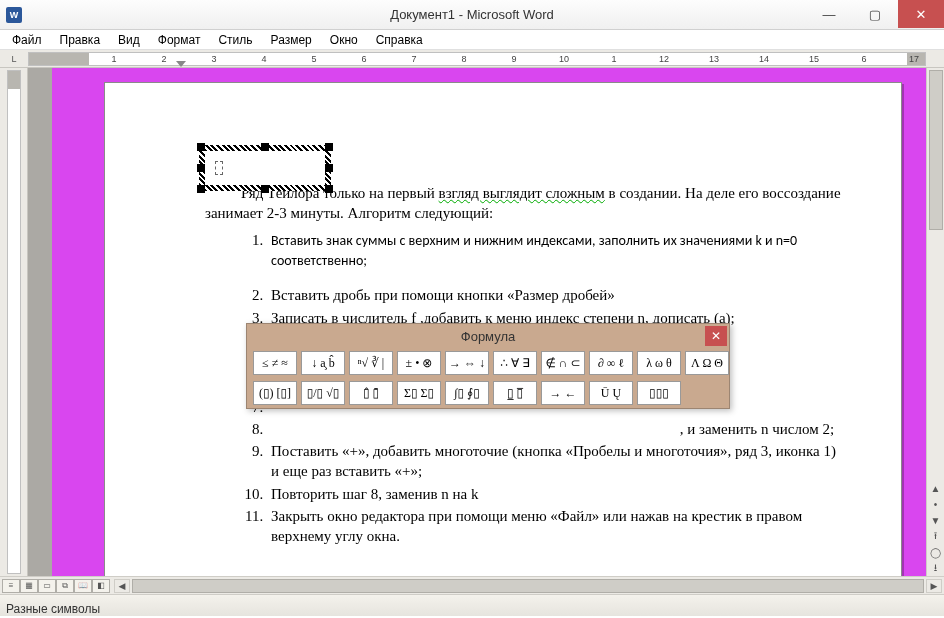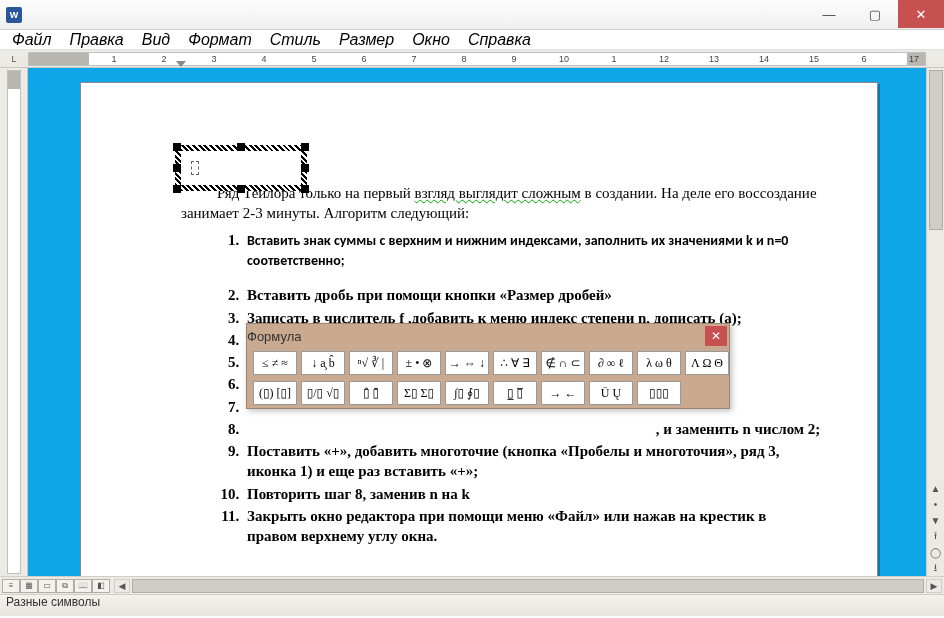--- a/index.html
+++ b/index.html
@@ -56,23 +56,22 @@
   height: 20px;
   background: #fff;
   display: flex;
   align-items: center;
   padding: 0 4px;
   gap: 2px;
   border-bottom: 1px solid #e0e0e0;
 }
 .menubar .menu-item {
   padding: 2px 8px;
-  font-size: 16px;
+  font-size: 12px;
   color: #000;
-  font-style: italic;
 }
 .ruler-h {
   height: 18px;
   background: #eceae5;
   border-bottom: 1px solid #c8c6c0;
   position: relative;
   display: flex;
   align-items: center;
 }
 .ruler-h .ruler-corner {
@@ -121,21 +120,22 @@
   display:flex;flex-direction:column;align-items:center;
 }
 .ruler-v .track {
   width:14px;flex:1;background:#fff;border:1px solid #c0c0c0;margin:2px 0;position:relative;
 }
 .ruler-v .track .shade-top{position:absolute;left:0;right:0;top:0;height:18px;background:#b8b6b0;}
 .page-area {
   flex: 1;
   position: relative;
   overflow: hidden;
-  background:#0ea5e9;
+  background:#d946ef;
+  margin-left:24px;
 }
 .page {
   position: absolute;
   left: 52px;
   top: 14px;
   width: 798px;
   height: 900px;
   background: #fff;
   border: 1px solid #8a8a8a;
   box-shadow: 2px 2px 0 rgba(0,0,0,0.25);
@@ -191,21 +191,20 @@
   text-decoration-thickness: 1px;
 }
 ol.steps {
   list-style: decimal;
   margin-left: 62px;
   margin-top: 6px;
 }
 ol.steps li {
   margin-bottom: 2px;
   padding-left: 4px;
-  font-weight: bold;
 }
 .scroll-v {
   width: 18px;
   background: #eceae5;
   border-left: 1px solid #cfcdc7;
   display:flex;flex-direction:column;align-items:center;
 }
 .scroll-v .thumb{width:14px;height:160px;background:#cfcdc7;border:1px solid #b0aea8;margin-top:2px;}
 .scroll-v .btn{width:16px;height:16px;display:flex;align-items:center;justify-content:center;color:#555;font-size:10px;}
 .scroll-v .spacer{flex:1;}
@@ -226,36 +225,36 @@
 .scroll-h-bar .track .lbtn,.scroll-h-bar .track .rbtn{
   position:absolute;top:0;width:16px;height:14px;background:#eceae5;border:1px solid #cfcdc7;
   display:flex;align-items:center;justify-content:center;font-size:9px;color:#555;
 }
 .scroll-h-bar .track .lbtn{left:0;} .scroll-h-bar .track .rbtn{right:0;}
 .scroll-h-bar .track .thumb{position:absolute;left:18px;right:18px;top:0;height:14px;background:#cfcdc7;border:1px solid #b0aea8;}
 .statusbar {
   height: 22px;
   background:linear-gradient(#f4f2ec,#e6e4de);
   border-top:1px solid #cfcdc7;
-  display:flex;align-items:flex-start;
+  display:flex;align-items:flex-end;
   padding:0 6px;
   font-size:12px;color:#333;
 }
 .formula-dlg {
   position: absolute;
   left: 246px;
   top: 323px;
   width: 484px;
   background: #c9a98f;
   border: 1px solid #9c8572;
   box-shadow: 2px 2px 6px rgba(0,0,0,0.25);
 }
 .formula-dlg .dlg-title {
   height: 24px;
-  display:flex;align-items:center;
+  display:flex;align-items:center;justify-content:center;
   color:#333;font-size:13px;
   position:relative;
 }
 .formula-dlg .dlg-close{
   position:absolute;right:2px;top:2px;
   width:22px;height:20px;background:#c75050;color:#fff;
   display:flex;align-items:center;justify-content:center;font-size:12px;
 }
 .formula-dlg .row{
   display:flex;gap:4px;padding:3px 6px;
@@ -268,20 +267,21 @@
   padding:0 4px;
   min-width:44px;
   white-space:nowrap;
 }
 </style>
 </head>
 <body>
 
 <div class="titlebar">
   <div class="app-icon">W</div>
+  <div class="title">Документ1 - Microsoft Word</div>
   <div class="win-controls">
     <div class="win-btn">—</div>
     <div class="win-btn">▢</div>
     <div class="win-btn close">✕</div>
   </div>
 </div>
 
 <div class="menubar">
   <div class="menu-item">Файл</div>
   <div class="menu-item">Правка</div>

